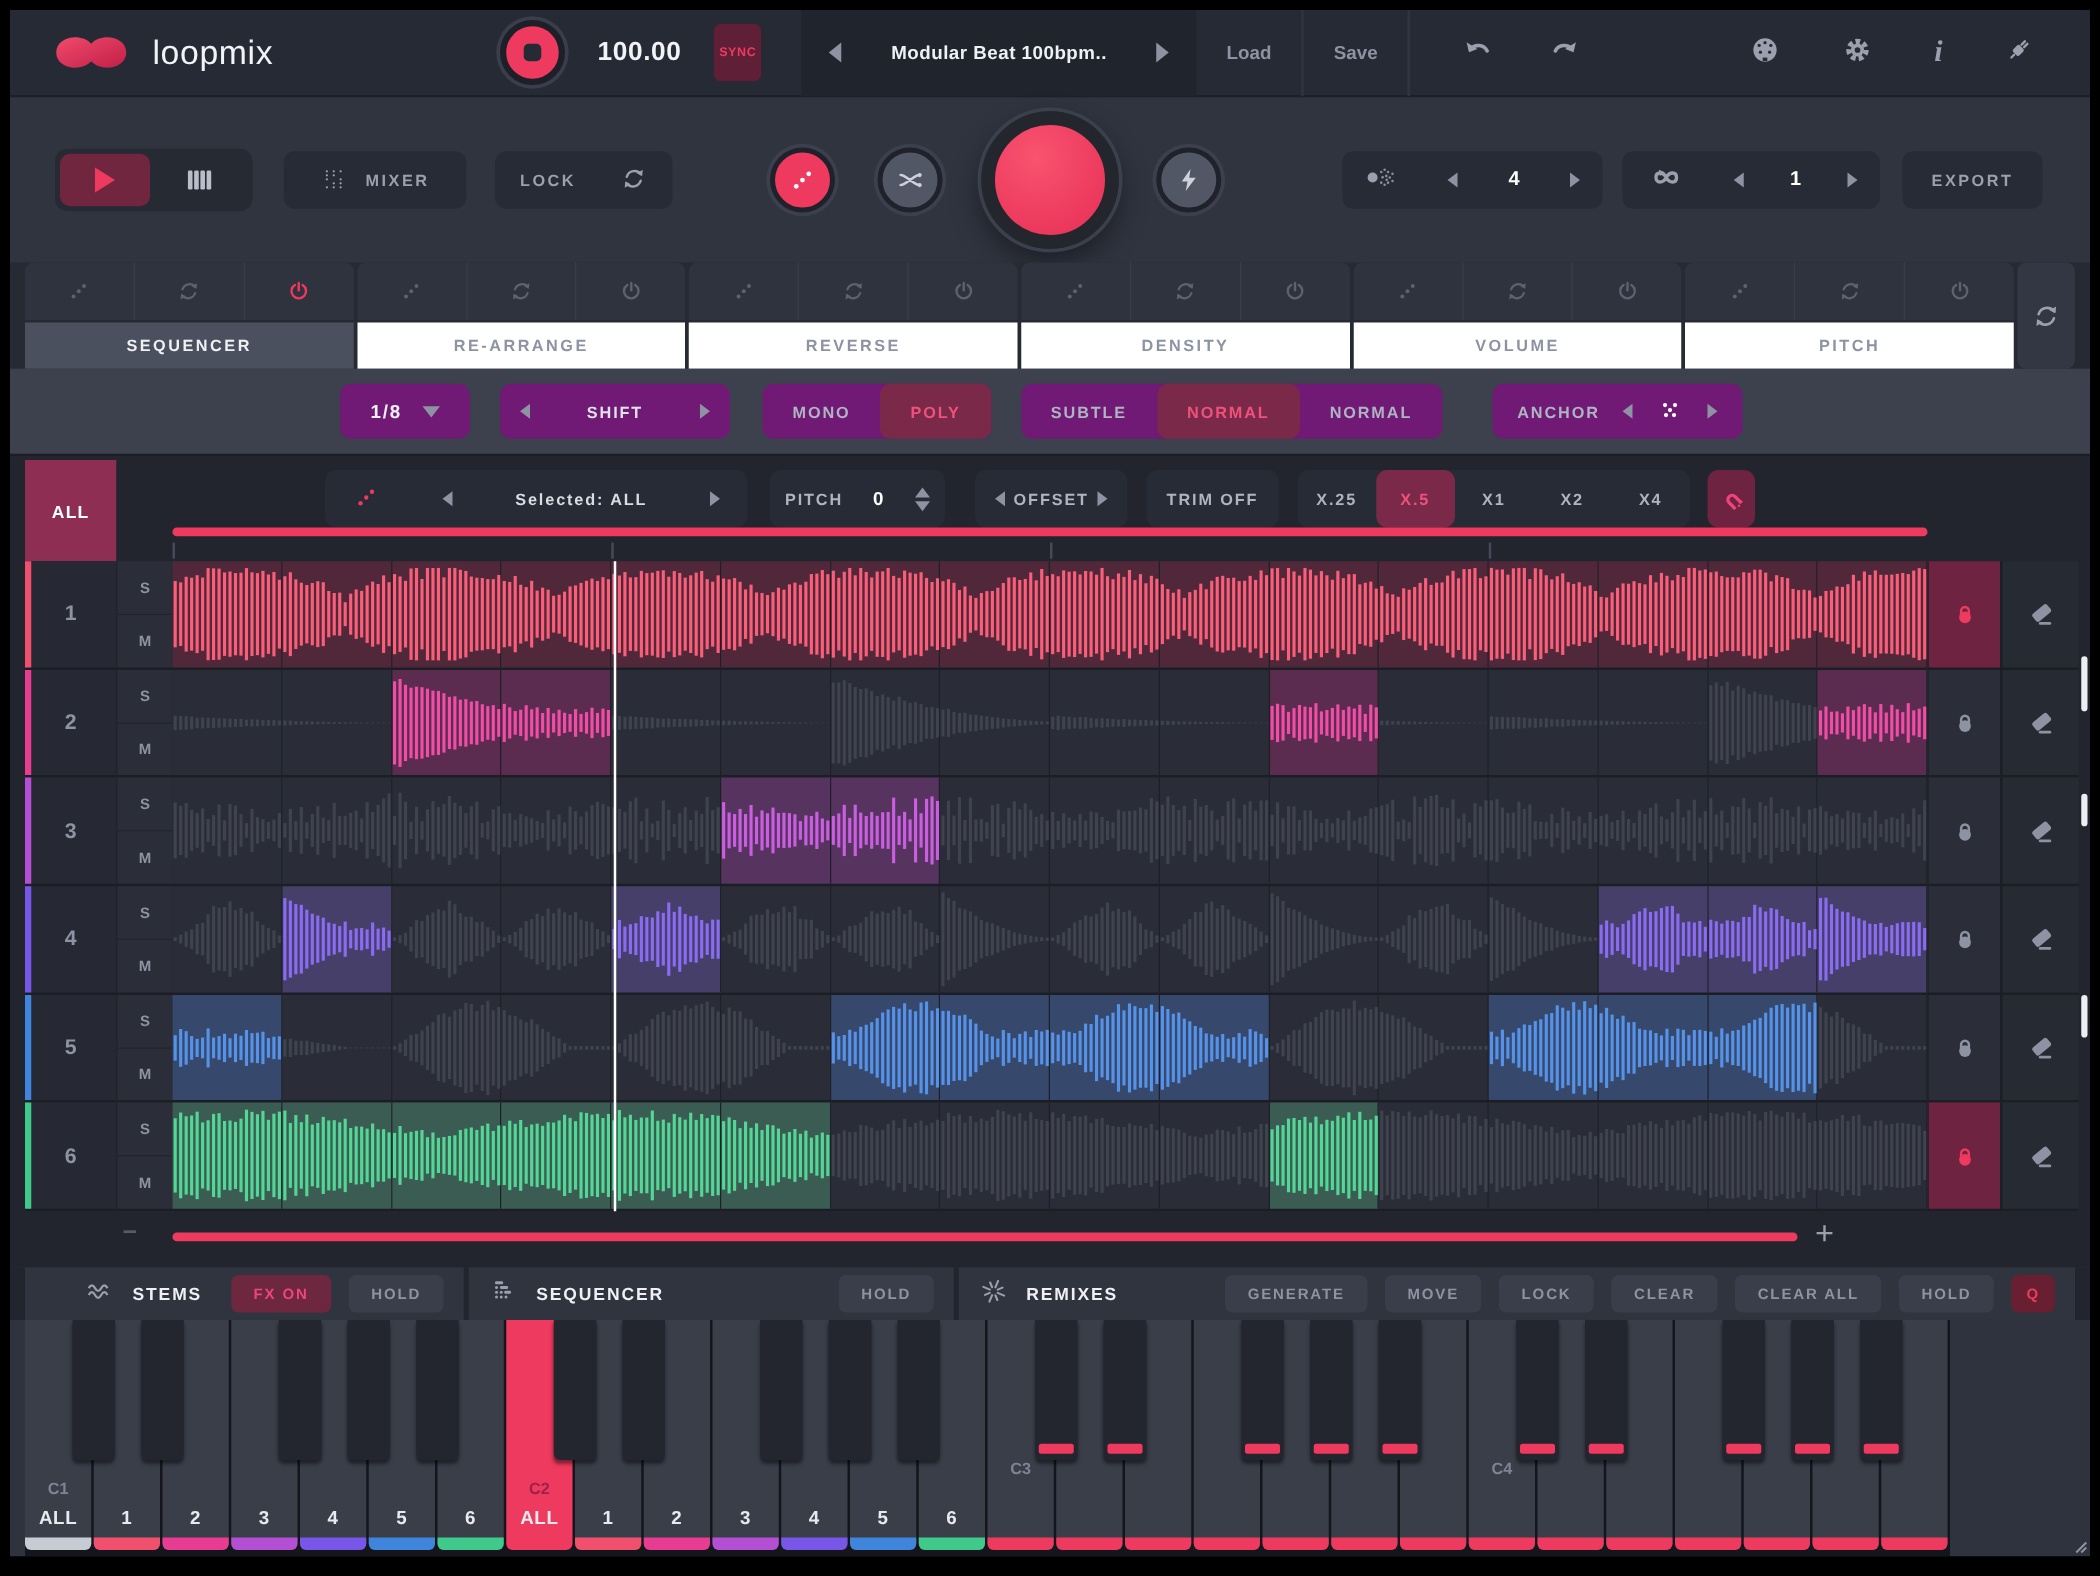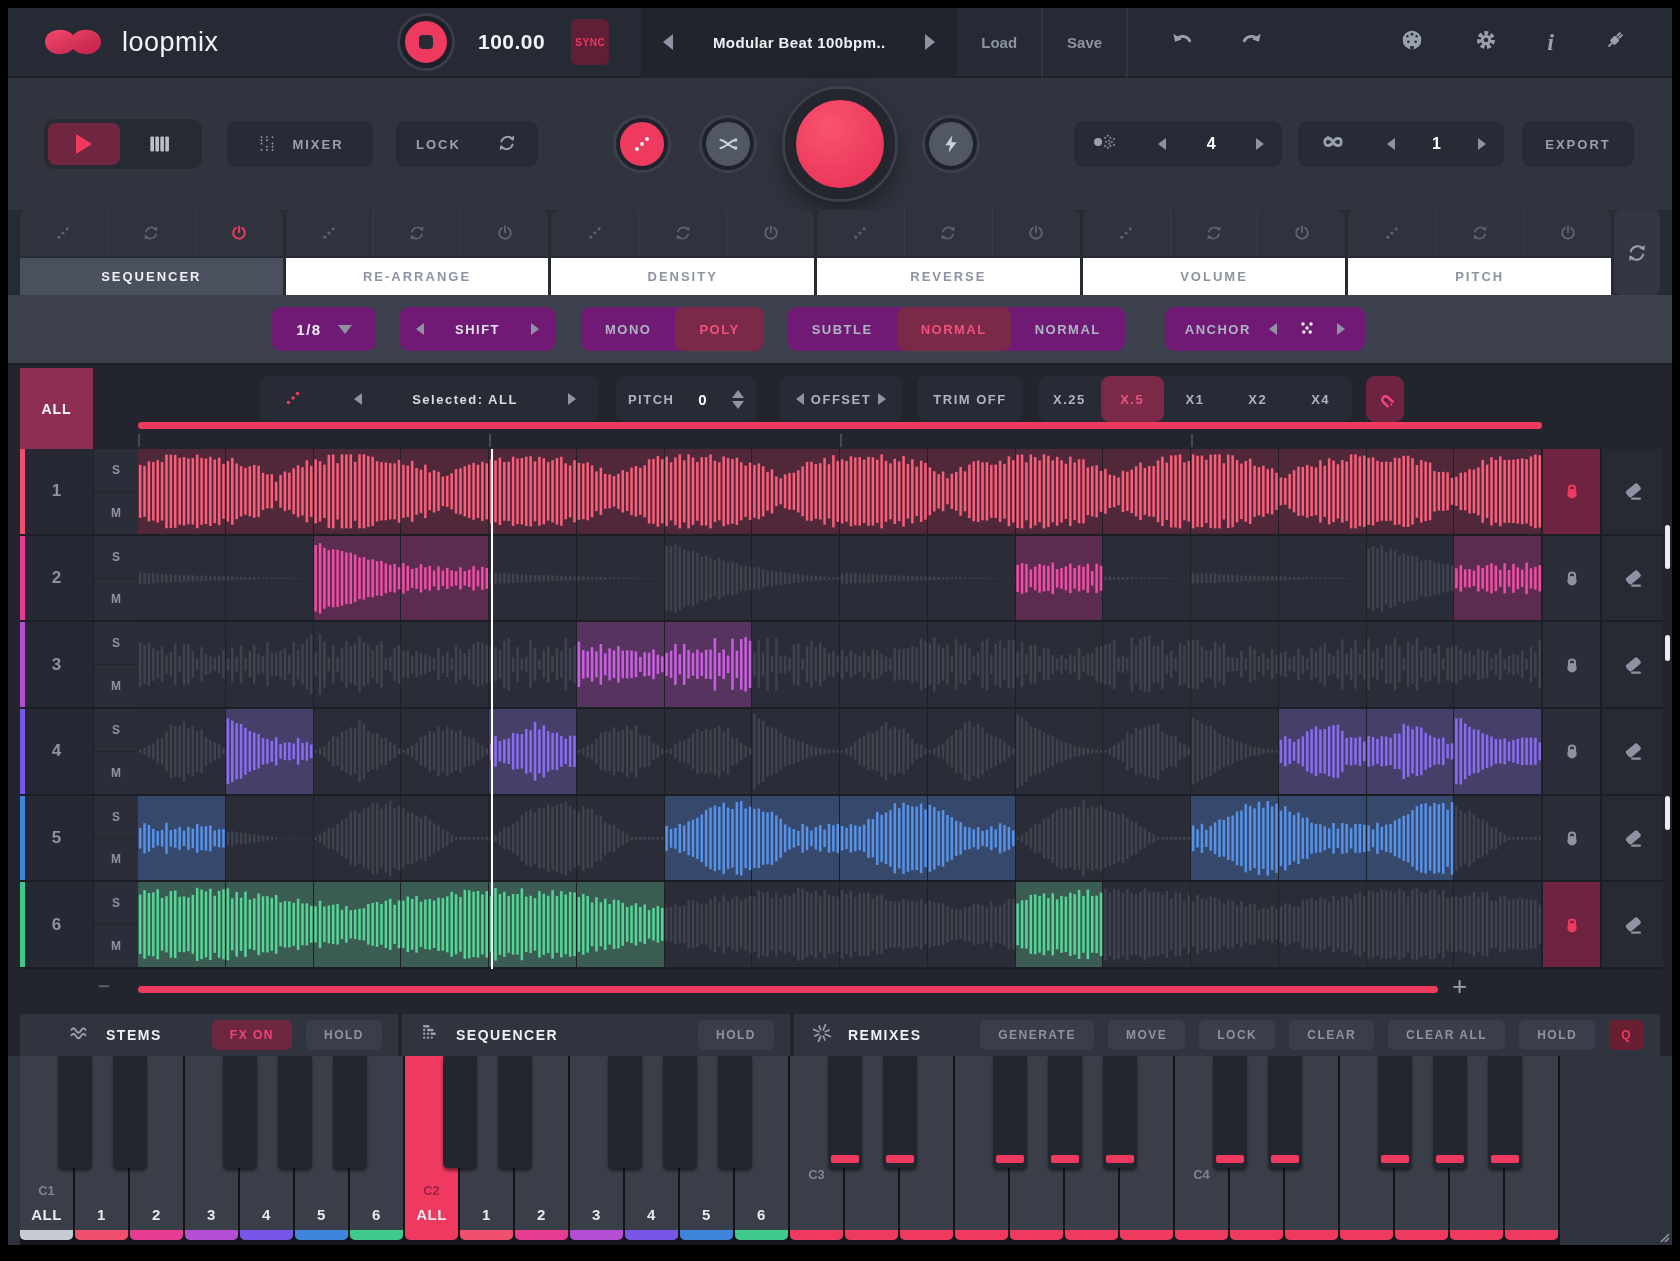--- a/index.html
+++ b/index.html
@@ -55,21 +55,21 @@
   .ticon:last-child{border-right:none;}
   .tlabel{height:37px;background:#ffffff;display:flex;align-items:center;justify-content:center;color:#8d93a2;font-size:13px;font-weight:bold;letter-spacing:2px;}
   .tabcol.active .tlabel{background:#4b505e;color:#eef0f4;}
   .tabrefresh{width:46px;background:#333744;border-radius:7px;display:flex;align-items:center;justify-content:center;}
 
   
   .settings{position:absolute;left:0;top:287px;width:100%;height:70px;background:#3d414d;border-bottom:2px solid #1b1e25;display:flex;align-items:center;box-sizing:border-box;padding-left:264px;}
   .sgroup{height:44px;background:#701a75;border-radius:9px;display:flex;align-items:center;color:#aeb4c2;font-size:13px;font-weight:bold;letter-spacing:1.5px;}
   .rate{width:104px;justify-content:center;gap:16px;color:#eef0f4;font-size:15px;margin-right:24px;}
   .drop{width:0;height:0;border:7px solid transparent;border-top:9px solid #8d93a2;margin-top:7px;}
-  .shiftg{width:155px;justify-content:space-between;padding:0 16px;box-sizing:border-box;color:#dfe2e8;margin-right:26px;}
+  .shiftg{width:184px;justify-content:space-between;padding:0 16px;box-sizing:border-box;color:#dfe2e8;margin-right:26px;}
   .seg{padding:0 24px;height:100%;display:flex;align-items:center;border-radius:9px;}
   .seg.active{background:#7a2a48;color:#f0517c;}
   .voiceg{margin-right:24px;}
   .complexg{margin-right:40px;}
   .anchorg{gap:18px;padding:0 20px;}
 
   
   .selbar{position:absolute;left:0;top:357px;width:100%;height:84px;background:#22252d;}
   .selbar > *{position:absolute;}
   .allbtn{left:12px;top:3px;width:73px;height:81px;background:#8e2e52;color:#fff;font-size:14px;font-weight:bold;letter-spacing:1px;display:flex;align-items:center;justify-content:center;}
@@ -116,21 +116,21 @@
   
   .bottombar{position:absolute;left:0;top:961px;width:100%;height:45px;background:#22252d;}
   .botprog{position:absolute;left:130px;top:17px;width:1300px;height:7px;background:#ed3a5e;border-radius:4px;}
   .minus{position:absolute;left:90px;top:6px;color:#565b66;font-size:20px;font-weight:bold;}
   .plus{position:absolute;left:1444px;top:2px;color:#9aa0ae;font-size:26px;}
 
   
   .panelheads{position:absolute;left:0;top:1006px;width:100%;height:42px;background:#22252d;display:flex;gap:4px;padding:0 12px;box-sizing:border-box;}
   .phead{background:#30343f;display:flex;align-items:center;gap:14px;padding:0 16px;box-sizing:border-box;}
   .phead .title{color:#eef0f4;font-size:14px;font-weight:bold;letter-spacing:1.5px;}
-  .ph-stems{width:378px;padding-left:48px;}
+  .ph-stems{width:351px;padding-left:48px;}
   .ph-seq{width:388px;}
   .ph-remix{flex:1;}
   .pbtn{height:30px;padding:0 18px;background:#3a3e4a;border-radius:6px;color:#8d93a2;font-size:12px;font-weight:bold;letter-spacing:1.5px;display:flex;align-items:center;}
   .pbtn.fx{background:#6d2840;color:#f0437c;}
   .pbtn.q{background:#671f31;color:#ee3a5f;padding:0 12px;}
   .mla{margin-left:auto;}
 
   
   .keys{position:absolute;left:12px;top:1048px;width:1540px;height:189px;background:#14161c;}
   .wkey{position:absolute;top:0;height:184px;width:53px;background:#3a3e49;border-radius:0 0 5px 5px;}
@@ -378,21 +378,21 @@
               <polygon points="4.1,19.8 4.7,14.4 9.5,16.8" fill="#5d6270"></polygon>
             </svg>
           </span>
           <span class="ticon">
             <svg width="20" height="20" viewBox="0 0 24 24" fill="none">
               <path d="M12,4 v7" stroke="#5d6270" stroke-width="2.3" stroke-linecap="round"></path>
               <path d="M8.3,5.9 A7,7 0 1 0 15.7,5.9" stroke="#5d6270" stroke-width="2.3" stroke-linecap="round"></path>
             </svg>
           </span>
         </div>
-        <div class="tlabel">DENSITY</div>
+        <div class="tlabel">REVERSE</div>
       </div>
       <div class="tabcol">
         <div class="ticons">
           <span class="ticon">
             <svg width="20" height="20" viewBox="0 0 24 24" fill="none">
               <circle cx="7" cy="17" r="1.9" fill="#5d6270"></circle>
               <circle cx="12" cy="12" r="1.9" fill="#5d6270"></circle>
               <circle cx="17" cy="7" r="1.9" fill="#5d6270"></circle>
             </svg>
           </span>
@@ -404,21 +404,21 @@
               <polygon points="4.1,19.8 4.7,14.4 9.5,16.8" fill="#5d6270"></polygon>
             </svg>
           </span>
           <span class="ticon">
             <svg width="20" height="20" viewBox="0 0 24 24" fill="none">
               <path d="M12,4 v7" stroke="#5d6270" stroke-width="2.3" stroke-linecap="round"></path>
               <path d="M8.3,5.9 A7,7 0 1 0 15.7,5.9" stroke="#5d6270" stroke-width="2.3" stroke-linecap="round"></path>
             </svg>
           </span>
         </div>
-        <div class="tlabel">REVERSE</div>
+        <div class="tlabel">DENSITY</div>
       </div>
       <div class="tabcol">
         <div class="ticons">
           <span class="ticon">
             <svg width="20" height="20" viewBox="0 0 24 24" fill="none">
               <circle cx="7" cy="17" r="1.9" fill="#5d6270"></circle>
               <circle cx="12" cy="12" r="1.9" fill="#5d6270"></circle>
               <circle cx="17" cy="7" r="1.9" fill="#5d6270"></circle>
             </svg>
           </span>

